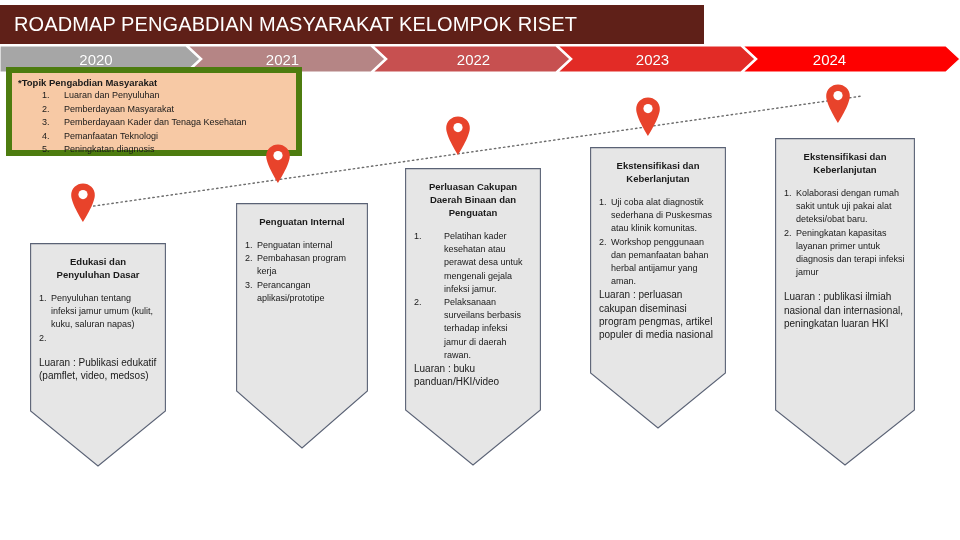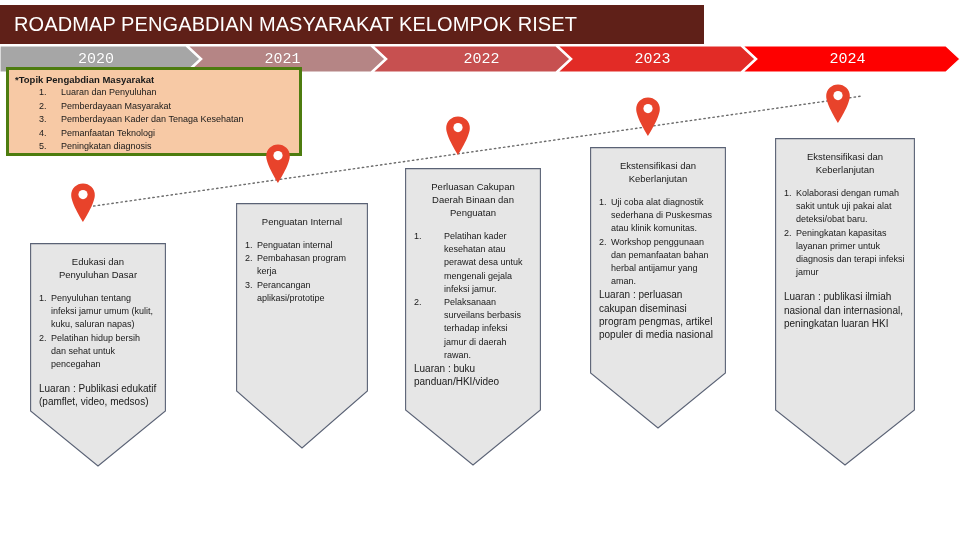--- a/index.html
+++ b/index.html
@@ -25,42 +25,42 @@
     font-weight: 400;
     letter-spacing: 0.1px;
     padding-left: 14px;
     white-space: nowrap;
     text-align: center;
   }
 
   
   #year-strip {
     position: absolute; left: 0; top: 46px;
-    width: 960px; height: 26px; font-family: Liberation Mono, monospace;
+    width: 960px; height: 26px;
   }
   .year-seg {
     position: absolute; top: 0; height: 26px;
     display: flex; align-items: center; justify-content: center;
   }
   .year-label {
     color: #ffffff;
     font-size: 15px;
     font-weight: 400;
     position: relative;
     z-index: 3;
     transform: translateX(-4px);
     text-shadow: 0 0 1px rgba(0,0,0,.15);
   }
 
   
   #topic-box {
     position: absolute; left: 6px; top: 67px;
     width: 296px; height: 89px;
     background: #f7c9a5;
-    border: 3px solid #4d7c0f;
+    border: 6px solid #4d7c0f;
     padding: 4px 6px 0 6px;
   }
   #topic-title {
     font-size: 9.5px; font-weight: bold; color: #1a1a1a;
     margin-bottom: 1px; white-space: nowrap;
   }
   .topic-row { display: flex; font-size: 9px; color: #1a1a1a; line-height: 13.5px; }
   .topic-num { width: 46px; padding-left: 24px; }
   .topic-text { white-space: nowrap; }
 
@@ -72,21 +72,21 @@
 
   
   .card { position: absolute; }
   .card-svg { position: absolute; left: 0; top: 0; }
   .card-body {
     position: absolute; left: 0; top: 0;
     padding: 12px 9px 0 9px;
     color: #1a1a1a;
   }
   .card-title {
-    font-size: 9.5px; font-weight: normal; line-height: 13px;
+    font-size: 9.5px; font-weight: bold; line-height: 13px;
     margin-bottom: 11px;
   }
   .t-center { text-align: center; }
   .c-list { list-style: none; }
   .c-li { display: flex; font-size: 9px; line-height: 13.2px; margin-bottom: 0; }
   .c-li .n  { flex: 0 0 auto; }
   .c-li .tx { flex: 1 1 auto; }
   .out { font-size: 10px; line-height: 13.2px; }
   .sp { height: 11px; }
 
@@ -113,27 +113,27 @@
           <polygon points="743,0 946,0 960,13 946,26 743,26 757,13" fill="#fe0000" stroke="#ffffff" stroke-width="1.2"></polygon>
         </g>
     </svg>
     <div id="year-labels">
         <div class="year-seg" style="left: 0px; width: 200px;">
           <span class="year-label">2020</span>
         </div>
         <div class="year-seg" style="left: 188px; width: 197px;">
           <span class="year-label">2021</span>
         </div>
-        <div class="year-seg" style="left: 387px; width: 197px;">
+        <div class="year-seg" style="left: 379px; width: 197px;">
           <span class="year-label">2022</span>
         </div>
         <div class="year-seg" style="left: 558px; width: 197px; justify-content: center;">
           <span class="year-label">2023</span>
         </div>
-        <div class="year-seg" style="left: 743px; width: 217px;">
+        <div class="year-seg" style="left: 725px; width: 217px;">
           <span class="year-label">2024</span>
         </div>
       </div>
   </div>
 
   <svg id="trend-line" viewBox="0 0 960 540">
     <line x1="80" y1="208" x2="862" y2="96" stroke="#6b6b6b" stroke-width="1.4" stroke-dasharray="1.4 3.2" stroke-linecap="round"></line>
   </svg>
 
   <div id="topic-box">
@@ -195,21 +195,20 @@
             <div>Edukasi dan</div>
             <div>Penyuluhan Dasar</div>
           </div>
           <div class="c-list">
             <div class="c-li ind-a">
               <span class="n">1.</span>
               <span class="tx">Penyuluhan tentang infeksi jamur umum (kulit,  kuku, saluran napas)</span>
             </div>
             <div class="c-li ind-a">
               <span class="n">2.</span>
-              <span class="tx">Pelatihan hidup bersih dan sehat untuk pencegahan</span>
             </div>
           </div>
           <div class="sp"></div>
           <div class="out">Luaran : Publikasi edukatif (pamflet, video, medsos)</div>
         </div>
       </div>
       <div class="card" style="left: 236px; top: 203px; width: 108px; height: 246px;">
         <svg class="card-svg" width="132" height="246" viewBox="0 0 132 246">
           <polygon points="0.6,0.6 131.4,0.6 131.4,188 66,245 0.6,188" fill="#e6e6e6" stroke="#5a6275" stroke-width="1.1"></polygon>
         </svg>

